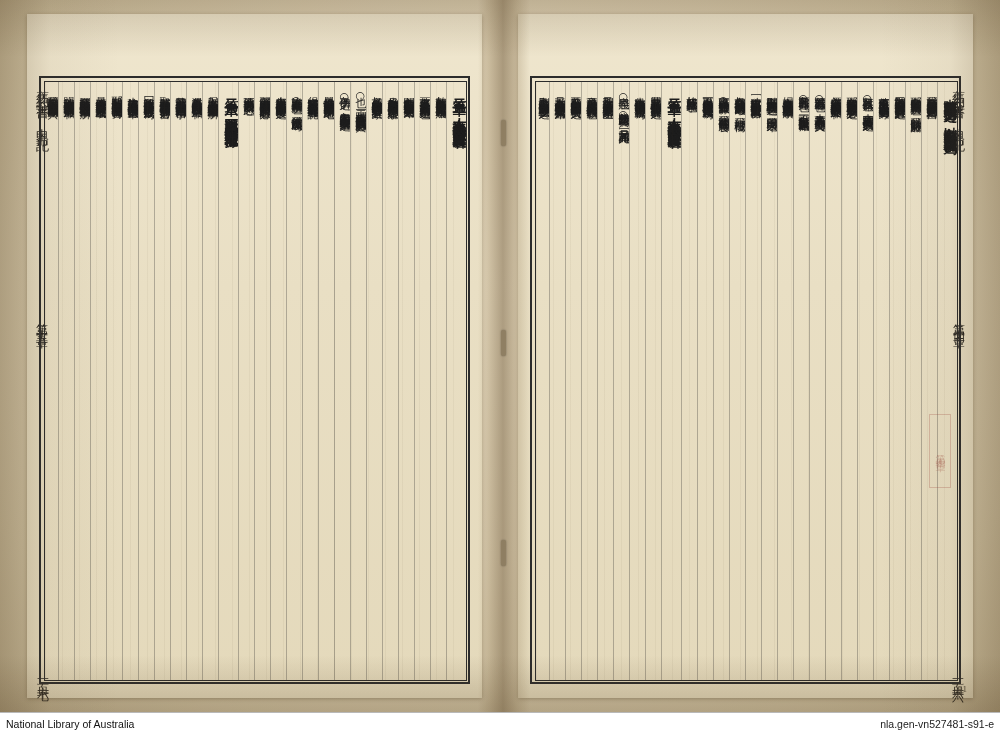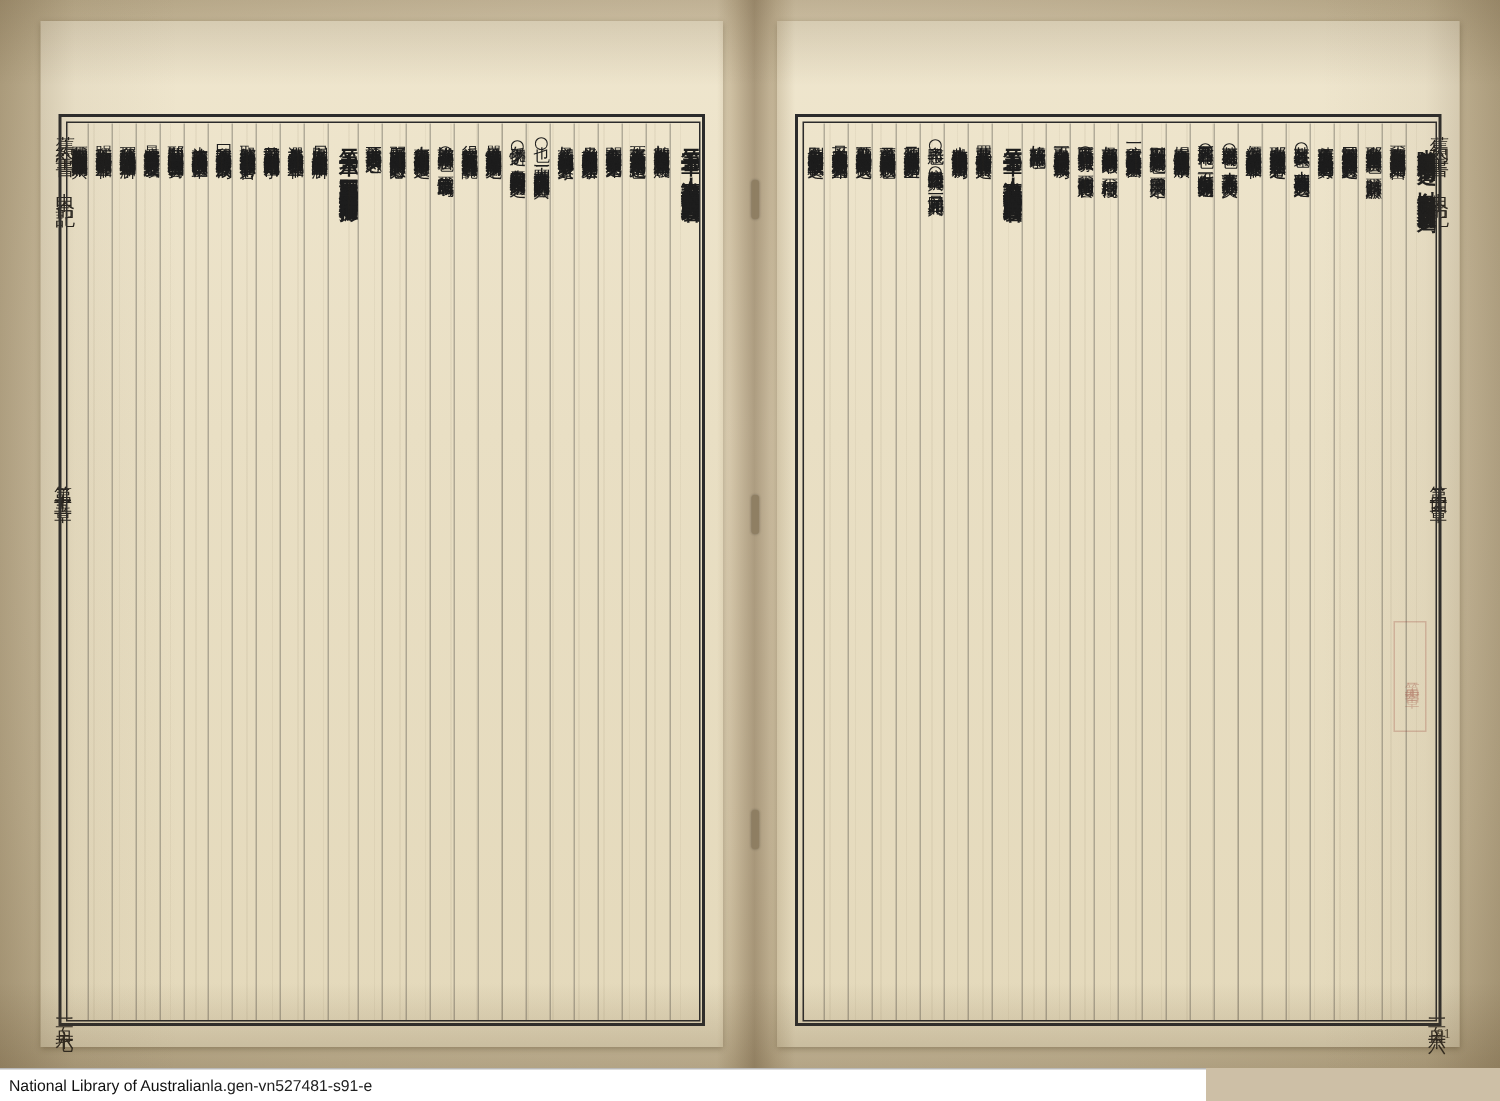--- a/index.html
+++ b/index.html
@@ -192,26 +192,27 @@
     pointer-events: none;
     opacity: .10;
     background:
       repeating-linear-gradient(90deg, rgba(70,55,30,.5) 0 1px, rgba(0,0,0,0) 1px 17px);
   }
 
   
   .credit-bar {
     position: absolute;
     left: 0; bottom: 0;
-    width: 804px;
+    width: 1000px;
     height: 22px;
     background: #ffffff;
     border-top: 1px solid #b9b9b9;
     display: flex;
     align-items: center;
+    justify-content: space-between;
     padding: 0 6px;
     box-sizing: border-box;
     font-family: "Liberation Sans", sans-serif;
     font-size: 10.5px;
     color: #111;
   }
   .credit-right { color: #222; }
 
   
   .corner-mark {

